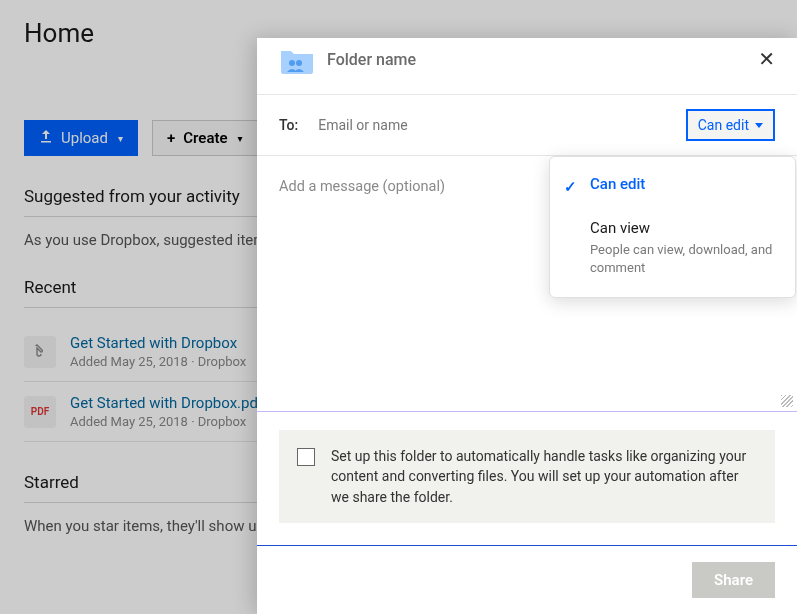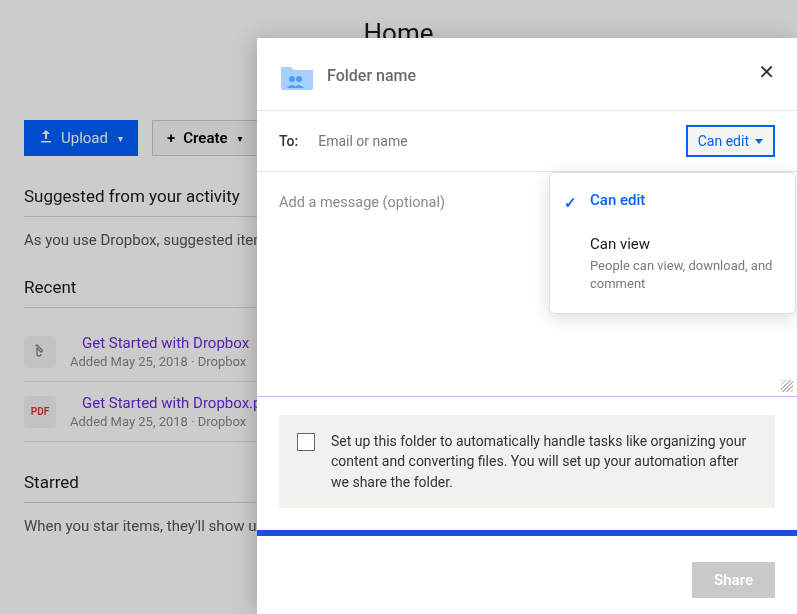--- a/index.html
+++ b/index.html
@@ -1,40 +1,40 @@
 <!DOCTYPE html>
 <html><head>
   <meta charset="utf-8">
   <style>
     * { margin: 0; padding: 0; box-sizing: border-box; font-family: -apple-system, BlinkMacSystemFont, "Segoe UI", Roboto, sans-serif; }
     html, body { width: 797px; height: 614px; overflow: hidden; position: relative; background: #fff; }
 
     
     .bg { position: absolute; inset: 0; padding: 18px 24px; }
-    .bg h1 { font-size: 26px; font-weight: 400; color: #1a1a1a; margin-bottom: 24px; text-align: center; }
+    .bg h1 { font-size: 26px; font-weight: 400; color: #1a1a1a; margin-bottom: 24px; }
     .btn-row { display: flex; gap: 14px; margin-bottom: 30px; }
     .btn { display: inline-flex; align-items: center; gap: 8px; padding: 8px 14px; font-size: 15px; border: 1px solid #ccc; background: #f7f7f7; cursor: pointer; margin-top: 48px; }
     .btn.primary { background: #0061fe; color: #fff; border-color: #0061fe; }
     .btn .caret { font-size: 10px; margin-left: 2px; }
     .section-title { font-size: 17px; font-weight: 400; color: #1a1a1a; padding-bottom: 10px; border-bottom: 1px solid #d9d9d9; margin-bottom: 14px; margin-top: 10px; }
     .suggested-text { font-size: 15px; color: #555; margin-bottom: 28px; }
     .file-row { display: flex; align-items: center; gap: 14px; padding: 12px 0; border-bottom: 1px solid #e6e6e6; }
     .file-icon { width: 32px; height: 32px; background: #f3f3f3; border-radius: 4px; display: flex; align-items: center; justify-content: center; font-size: 10px; color: #888; }
     .file-icon.pdf { color: #d33; font-weight: 600; }
     .file-meta { display: flex; flex-direction: column; }
-    .file-name { font-size: 15px; color: #6d28d9; margin-left: 12px; }
+    .file-name { font-size: 15px; color: #0369a1; }
     .file-sub { font-size: 13px; color: #888; margin-top: 2px; }
     .starred-text { font-size: 15px; color: #555; margin-top: 12px; }
 
     
     .dim { position: absolute; inset: 0; background: rgba(0,0,0,0.20); }
 
     
     .modal { position: absolute; top: 38px; right: 0; bottom: 0; width: 540px; background: #fff; box-shadow: -4px 0 20px rgba(0,0,0,0.18); display: flex; flex-direction: column; }
-    .modal-header { display: flex; padding: 24px 22px 22px 22px; border-bottom: 1px solid #e6e6e6; gap: 16px; }
+    .modal-header { display: flex; align-items: center; padding: 8px 22px 22px 22px; border-bottom: 1px solid #e6e6e6; gap: 16px; }
     .folder-icon { width: 32px; height: 26px; position: relative; }
     .close-x { margin-left: auto; font-size: 20px; color: #333; cursor: pointer; line-height: 1; }
     .modal-to-row { display: flex; align-items: center; padding: 14px 22px; border-bottom: 1px solid #e6e6e6; gap: 20px; }
     .to-label { font-size: 14px; color: #333; font-weight: 500; }
     .email-input { flex: 1; border: none; outline: none; font-size: 14px; color: #555; }
     .email-input::placeholder { color: #777; }
     .can-edit-btn { border: 2px solid #0061fe; background: #f4f4f2; color: #0061fe; font-size: 14px; padding: 6px 10px; display: inline-flex; align-items: center; gap: 6px; cursor: pointer; }
     .can-edit-btn .tri { width: 0; height: 0; border-left: 4px solid transparent; border-right: 4px solid transparent; border-top: 5px solid #0061fe; }
     .modal-body { flex: 1; position: relative; padding: 22px; border-bottom: 1px solid #c4b5fd; }
     .msg-input { width: 100%; border: none; outline: none; resize: none; font-size: 14.5px; color: #777; font-family: inherit; }
@@ -49,21 +49,21 @@
     .pop-item.selected .pop-title { color: #0061fe; font-weight: 500; }
     .pop-desc { font-size: 13px; color: #7a7a7a; line-height: 1.4; }
 
     
     .automation { padding: 18px 22px 22px 22px; }
     .automation-title { font-size: 14.5px; color: #1a1a1a; font-weight: 600; margin-bottom: 12px; }
     .automation-box { background: #f1f1ee; padding: 16px 18px; display: flex; gap: 16px; align-items: flex-start; }
     .checkbox { width: 18px; height: 18px; border: 1.5px solid #666; background: #fff; margin-top: 2px; flex-shrink: 0; cursor: pointer; }
     .automation-text { font-size: 14px; color: #333; line-height: 1.45; }
 
-    .modal-footer { padding: 26px 22px 16px 22px; display: flex; justify-content: flex-end; border-top: 6px solid #1d4ed8; }
+    .modal-footer { padding: 16px 22px 16px 22px; display: flex; justify-content: flex-end; border-top: 1px solid #1d4ed8; }
     .share-btn { background: #c9c9c6; color: #fff; font-size: 15px; font-weight: 600; padding: 9px 22px; border: none; cursor: pointer; }
     .folder-name-input { border: none; outline: none; font-size: 16px; color: #555; font-weight: 500; font-family: inherit; width: 220px; background: transparent; }
     .folder-name-input::placeholder { color: #6a6a6a; }
   </style>
 </head>
 <body>
 
 <div class="bg">
   <h1>Home</h1>
   <div class="btn-row">

